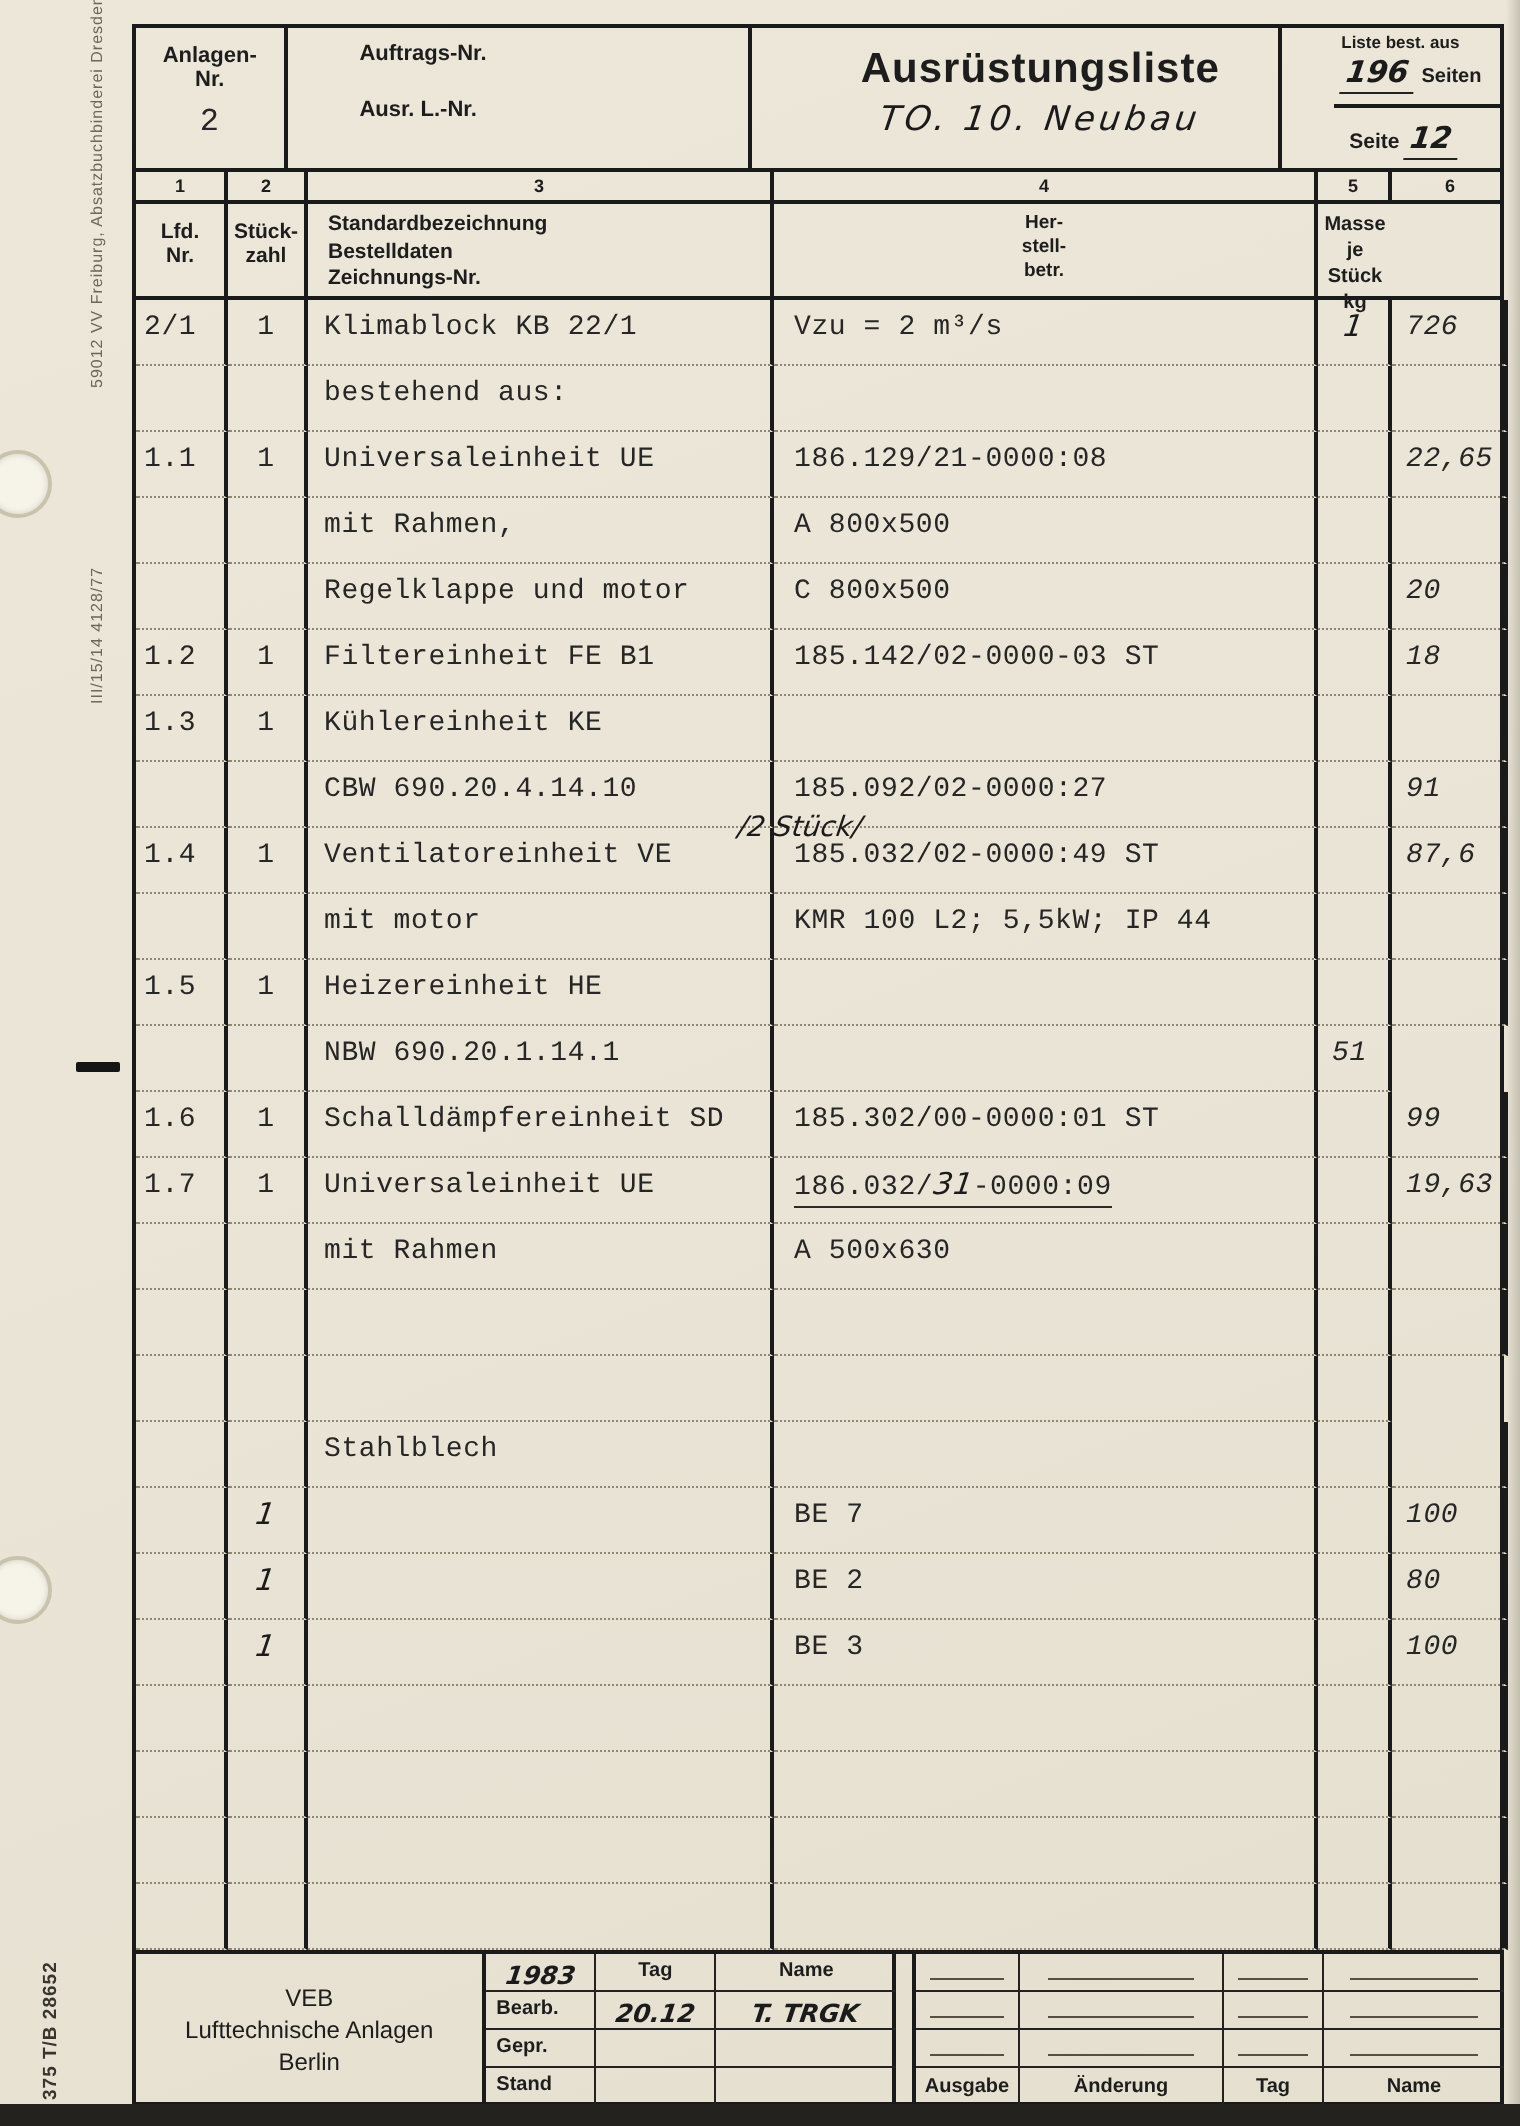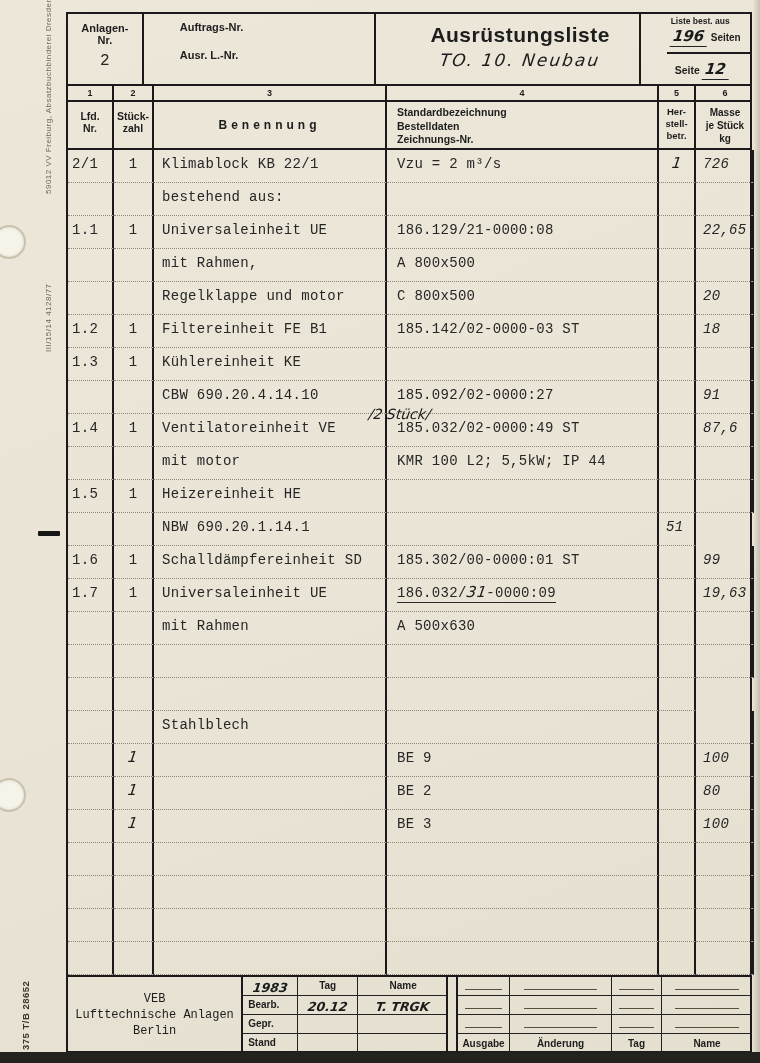--- a/index.html
+++ b/index.html
@@ -66,21 +66,21 @@
   .c-ben{padding-left:8px;}
   .c-std{padding-left:10px;}
   .c-her{text-align:center;}
   .c-mas{padding-left:7px;font-style:italic;}
   .ann{position:absolute;right:-46px;bottom:-9px;font-size:14px;z-index:3;background:transparent;}
   .underl{border-bottom:1.6px solid #2a2a2a;padding-bottom:1px;}
   
   .foot{display:flex;height:76px;box-sizing:border-box;}
   .company{width:179px;border-right:2px solid #1a1a1a;box-sizing:border-box;
            display:flex;align-items:center;justify-content:center;text-align:center;
-           font-size:12px;line-height:1.35;font-family:Liberation Mono, monospace;}
+           font-size:12px;line-height:1.35;}
   .sigtab{width:205px;display:grid;grid-template-columns:55px 60px 90px;
           grid-auto-rows:19px;box-sizing:border-box;border-right:2px solid #1a1a1a;}
   .sigtab .scell{box-sizing:border-box;border-right:1.3px solid #222;border-bottom:1.3px solid #222;
           font-size:10px;font-weight:bold;text-align:center;padding-top:3px;}
   .sigtab .scell.noB{border-bottom:none;}
   .sigtab .scell:nth-child(3n){border-right:none;}
   .sigtab .lab-left{text-align:left;padding-left:5px;}
   .sigtab .hw{font-size:12.5px;}
   .spacer{width:8px;}
   .revtab{width:294px;display:grid;grid-template-columns:52px 102px 50px 90px;
@@ -140,21 +140,20 @@
       <div class="cell">4</div>
       <div class="cell">5</div>
       <div class="cell">6</div>
     </div>
 
     <div class="grid6 labrow">
       <div class="cell prel">Lfd.
 Nr.</div>
       <div class="cell prel">Stück-
 zahl</div>
-      <div class="cell ch-ben">Benennung</div>
       <div class="cell ch-std prel">Standardbezeichnung
 Bestelldaten
 Zeichnungs-Nr.</div>
       <div class="cell ch-her prel">Her-
 stell-
 betr.</div>
       <div class="cell ch-mas prel">Masse
 je Stück
 kg</div>
     </div>
@@ -299,21 +298,21 @@
           <div class="cell c-stk"></div>
           <div class="cell c-ben"><span class="typed">Stahlblech</span></div>
           <div class="cell c-std"></div>
           <div class="cell c-her"></div>
           <div class="cell c-mas"></div>
         </div>
         <div class="trow">
           <div class="cell c-lfd"></div>
           <div class="cell c-stk"><span class="hw">1</span></div>
           <div class="cell c-ben"></div>
-          <div class="cell c-std"><span class="typed">BE 9</span></div>
+          <div class="cell c-std"><span class="typed">BE 7</span></div>
           <div class="cell c-her"></div>
           <div class="cell c-mas"><span class="typed">100</span></div>
         </div>
         <div class="trow">
           <div class="cell c-lfd"></div>
           <div class="cell c-stk"><span class="hw">1</span></div>
           <div class="cell c-ben"></div>
           <div class="cell c-std"><span class="typed">BE 2</span></div>
           <div class="cell c-her"></div>
           <div class="cell c-mas"><span class="typed">80</span></div>

